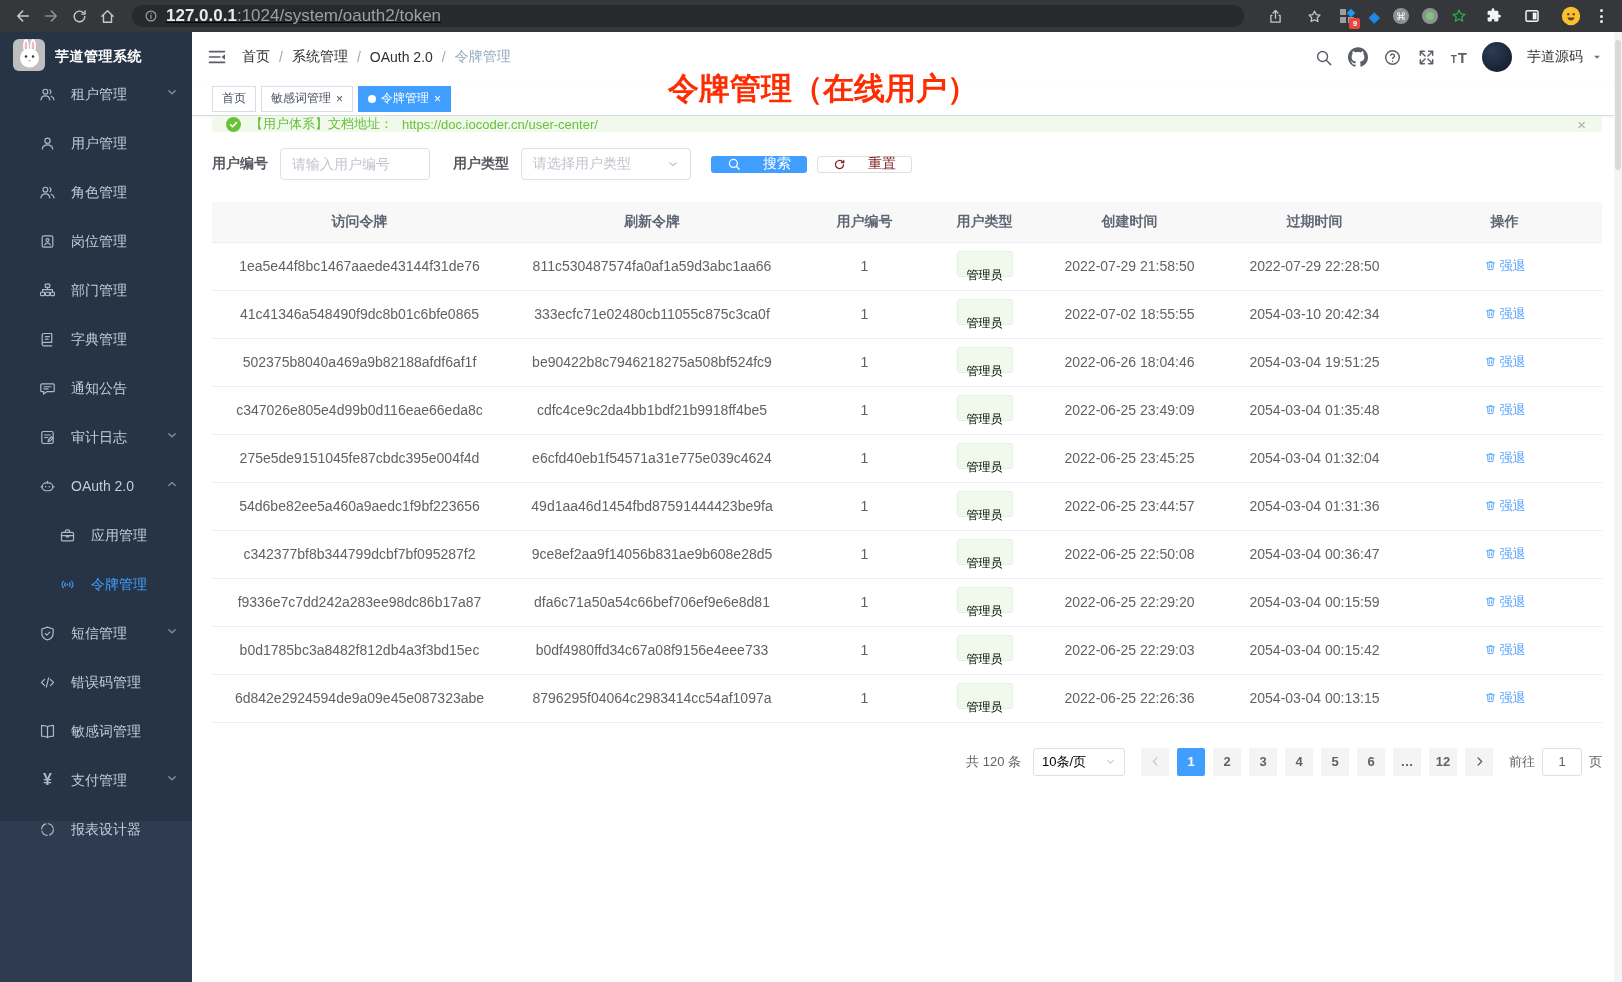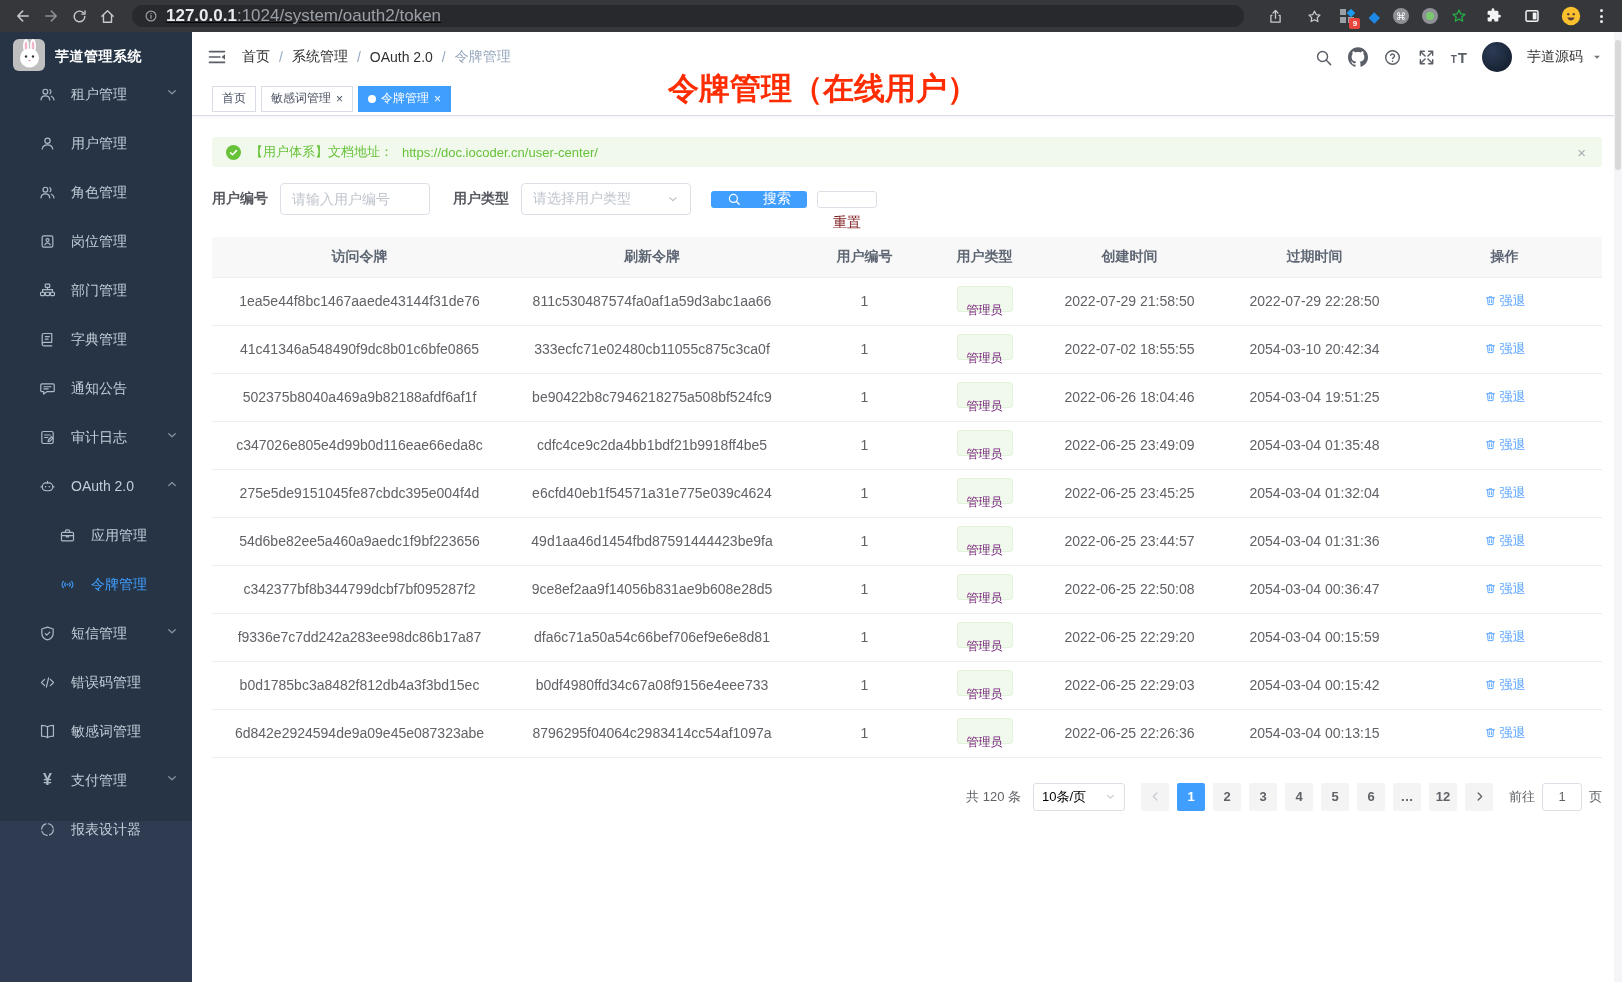--- a/index.html
+++ b/index.html
@@ -65,47 +65,47 @@
   .tab { height:26px; border:1px solid #d8dce5; padding:0 9px; font-size:12px; color:#495060; display:inline-flex; align-items:center; gap:5px; cursor:pointer; background:#fff; }
   .tab.active { background:#409eff; color:#fff; border-color:#409eff; }
   .tab-dot { width:8px; height:8px; border-radius:50%; background:#fff; display:inline-block; }
   .tab-close { font-size:12px; line-height:1; cursor:pointer; }
 
   
   .annotation { position:absolute; left:476px; top:36px; font-size:31px; font-weight:bold; color:#fe2c00; z-index:20; pointer-events:none; white-space:nowrap; }
 
   
   .content { padding:0 20px; position:relative; }
-  .alert { margin-top:21px; height:30px; background:#f0f9eb; border-radius:4px; display:flex; align-items:center; padding:0 14px; gap:9px; color:#67c23a; font-size:13px; }
+  .alert { height:16px; background:#f0f9eb; border-radius:4px; display:flex; align-items:center; padding:0 14px; gap:9px; color:#67c23a; font-size:13px; }
   .alert-check { width:15px; height:15px; border-radius:50%; background:#67c23a; display:flex; align-items:center; justify-content:center; flex-shrink:0; }
   .alert-link { color:#67c23a; text-decoration:none; cursor:pointer; }
   .alert-close { margin-left:auto; color:#a8abb2; font-size:15px; cursor:pointer; padding-right:2px; }
 
   .filter-row { margin-top:16px; display:flex; align-items:center; font-size:14px; }
   .f-label { font-weight:bold; color:#55585f; margin-right:12px; }
   .f-input { width:150px; height:32px; border:1px solid #dcdfe6; border-radius:4px; padding:0 11px; font-size:14px; color:#606266; outline:none; margin-right:23px; font-family:inherit; }
   .f-input::placeholder { color:#bfc4cc; }
   .f-select { width:170px; height:32px; border:1px solid #dcdfe6; border-radius:4px; display:flex; align-items:center; justify-content:space-between; padding:0 11px; color:#bfc4cc; margin-right:10px; cursor:pointer; background:#fff; }
   .f-select .sel-arrow { color:#c0c4cc; display:flex; }
   .btn { height:17px; border-radius:3px; font-size:14px; display:inline-flex; align-items:center; gap:22px; padding:0 15px; cursor:pointer; border:1px solid transparent; margin-left:10px; font-family:inherit; }
   .btn-primary { background:#409eff; color:#fff; }
-  .btn-plain { background:#fff; border-color:#dcdfe6; color:#7f1d1d;flex-direction:column; }
+  .btn-plain { background:#fff; border-color:#dcdfe6; color:#7f1d1d; }
 
   
   .data-table { margin-top:22px; width:1390px; border-collapse:collapse; font-size:14px; color:#606266; table-layout:fixed; }
   .data-table th { height:40px; background:#f8f8f9; font-weight:bold; color:#5e6673; text-align:center; border-bottom:1px solid #ebeef5; }
   .data-table td { height:48px; text-align:center; border-bottom:1px solid #ebeef5; white-space:nowrap; overflow:hidden; }
   .data-table th:nth-child(1), .data-table td:nth-child(1) { width:295px; }
   .data-table th:nth-child(2), .data-table td:nth-child(2) { width:290px; }
   .data-table th:nth-child(3), .data-table td:nth-child(3) { width:135px; }
   .data-table th:nth-child(4), .data-table td:nth-child(4) { width:105px; }
   .data-table th:nth-child(5), .data-table td:nth-child(5) { width:185px; }
   .data-table th:nth-child(6), .data-table td:nth-child(6) { width:185px; }
   .data-table th:nth-child(7), .data-table td:nth-child(7) { width:195px; }
-  .tag-success { display:inline-block; background:#f0f9eb; border:1px solid #e1f3d8; color:#701a75; font-size:12px; padding:12px 9px; height:24px; line-height:22px; border-radius:3px; }
+  .tag-success { display:inline-block; background:#f0f9eb; border:1px solid #e1f3d8; color:#000000; font-size:12px; padding:12px 9px; height:24px; line-height:22px; border-radius:3px; }
   .action-link { color:#57a3ff; font-size:13px; display:inline-flex; align-items:center; gap:3px; cursor:pointer; text-decoration:none; }
 
   
   .pagination { margin-top:25px; display:flex; align-items:center; justify-content:flex-end; gap:8px; font-size:13px; color:#606266; width:1390px; }
   .pg-total { margin-right:4px; }
   .pg-size { width:92px; height:28px; border:1px solid #dcdfe6; border-radius:3px; display:flex; align-items:center; justify-content:space-between; padding:0 8px; color:#000000; cursor:pointer; background:#fff; margin-right:8px; }
   .pg-size .sel-arrow { color:#c0c4cc; display:flex; }
   .pg-pages { display:flex; align-items:center; gap:8px; }
   .pg-btn { min-width:28px; height:28px; background:#f4f4f5; border-radius:2px; display:inline-flex; align-items:center; justify-content:center; color:#606266; font-weight:bold; cursor:pointer; padding:0 5px; }
   .pg-btn.active { background:#409eff; color:#fff; }

